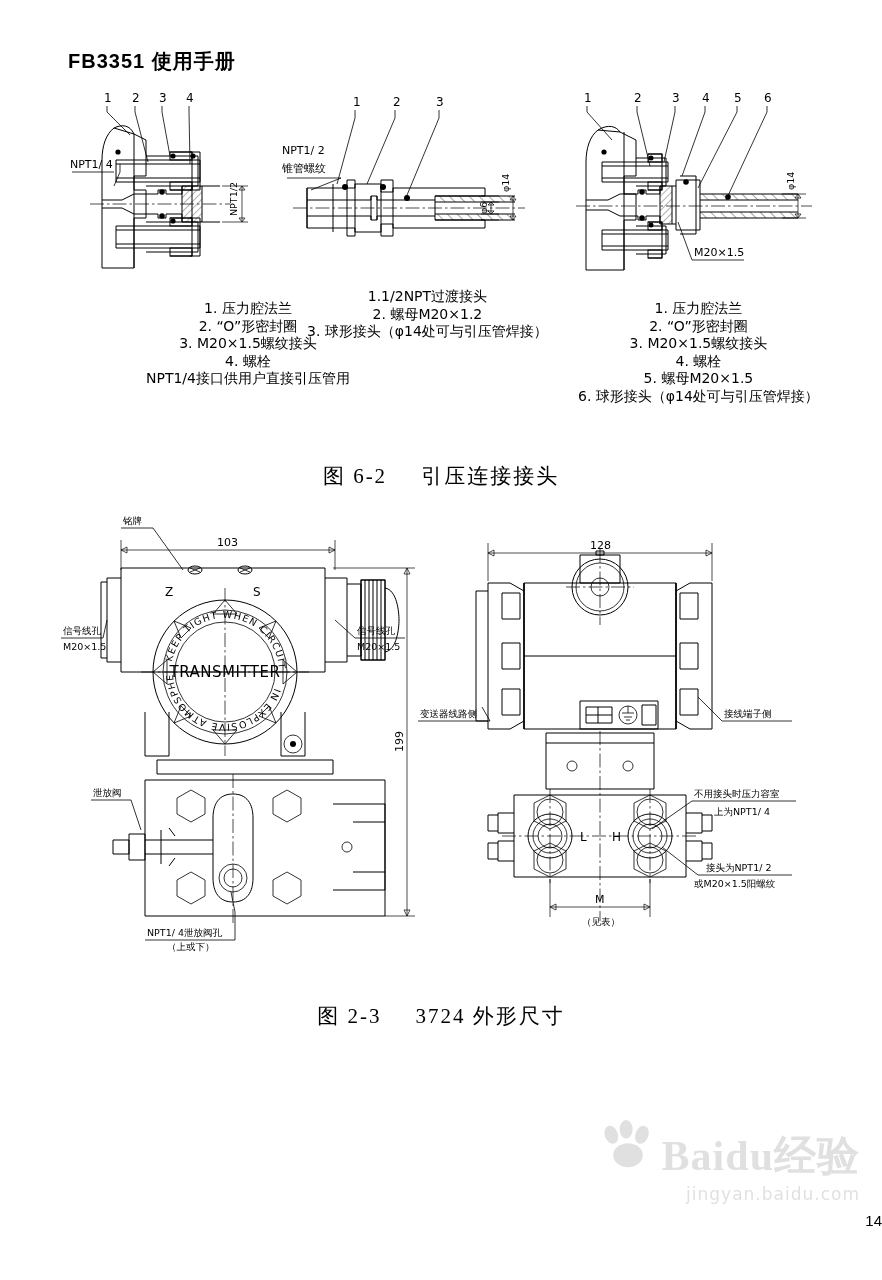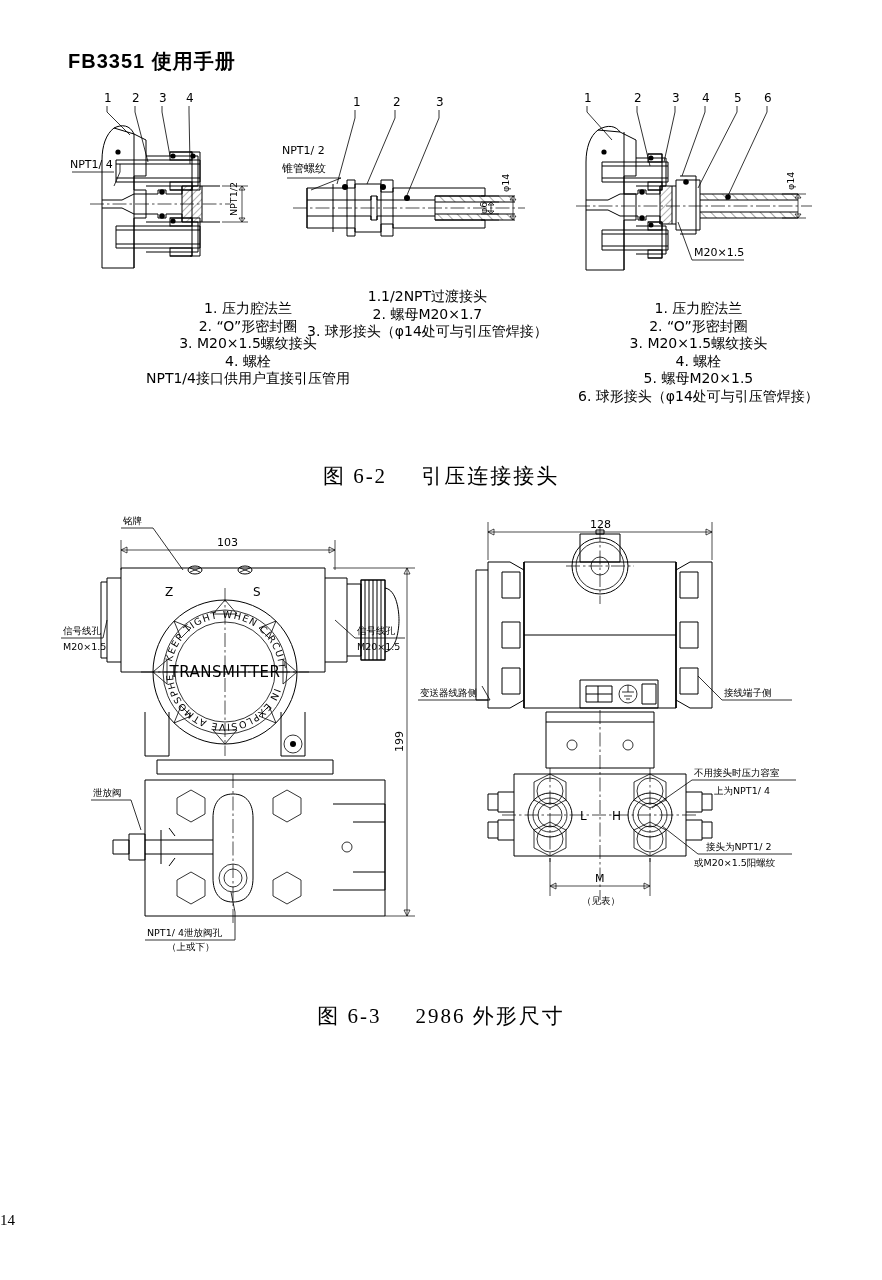--- a/index.html
+++ b/index.html
@@ -7,22 +7,22 @@
        font-family:"Liberation Sans","DejaVu Sans",sans-serif;color:#000;overflow:hidden;}
   .page{position:absolute;inset:0;background:#fff;}
 
   .hdr{position:absolute;left:68px;top:48px;font-weight:bold;
        font-size:20px;letter-spacing:1px;font-family:"Liberation Sans",sans-serif;}
 
   .fig-cap{position:absolute;width:100%;text-align:center;font-size:21px;
            font-family:"Liberation Serif","DejaVu Serif",serif;letter-spacing:2px;}
   .fig-cap .num{margin-right:34px;}
 
-  .pg-num{position:absolute;width:100%;text-align:left;top:1212px;font-size:15px;
-          font-family:Liberation Serif, serif;}
+  .pg-num{position:absolute;width:100%;text-align:right;top:1212px;font-size:15px;
+          font-family:Liberation Sans, sans-serif;}
 
   .caplist{position:absolute;font-size:14px;line-height:17.5px;
            font-family:"DejaVu Sans",sans-serif;white-space:nowrap;text-align:center;}
   .caplist div{margin:0;padding:0;}
 
   svg{display:block;overflow:visible;}
   .dwg{position:absolute;}
 
   .ln{fill:none;stroke:#000;stroke-width:1;}
   .lnf{fill:none;stroke:#000;stroke-width:0.8;}
@@ -241,21 +241,21 @@
   <div class="caplist" style="left:146px;top:300px;">
     <div>1. 压力腔法兰</div>
     <div>2. “O”形密封圈</div>
     <div>3. M20×1.5螺纹接头</div>
     <div>4. 螺栓</div>
     <div>NPT1/4接口供用户直接引压管用</div>
   </div>
 
   <div class="caplist" style="left:307px;top:288px;">
     <div>1.1/2NPT过渡接头</div>
-    <div>2. 螺母M20×1.7</div>
+    <div>2. 螺母M20×1.2</div>
     <div>3. 球形接头（φ14处可与引压管焊接）</div>
   </div>
 
   <div class="caplist" style="left:578px;top:300px;">
     <div>1. 压力腔法兰</div>
     <div>2. “O”形密封圈</div>
     <div>3. M20×1.5螺纹接头</div>
     <div>4. 螺栓</div>
     <div>5. 螺母M20×1.5</div>
     <div>6. 球形接头（φ14处可与引压管焊接）</div>
@@ -378,21 +378,21 @@
     <path class="lnf" d="M6,288 L46,288"></path>
     <path class="lnf" d="M46,288 L56,318"></path>
 
     <text class="txts" x="62" y="424">NPT1/ 4泄放阀孔</text>
     <path class="lnf" d="M60,428 L150,428"></path>
     <text class="txts" x="82" y="438">（上或下）</text>
     <path class="lnf" d="M150,428 L150,400 L146,380"></path>
   </svg>
   </div>
 
-  <div class="dwg" style="left:462px;top:500px;text-decoration:underline;">
+  <div class="dwg" style="left:462px;top:521px;text-decoration:underline;">
   <svg width="400" height="440" viewBox="0 0 400 440">
 
     <path class="dim" d="M26,22 L26,60 M250,22 L250,60"></path>
     <path class="dim" d="M26,32 L250,32"></path>
     <path class="dim" d="M32,29 L32,35 L26,32 Z" fill="#000"></path>
     <path class="dim" d="M244,29 L244,35 L250,32 Z" fill="#000"></path>
     <text class="txt" x="128" y="28">128</text>
 
     <path class="ln" d="M62,62 L214,62 L214,208 L62,208 Z"></path>
     <path class="thick" d="M62,62 L62,208 M214,62 L214,208"></path>
@@ -484,19 +484,31 @@
     <path class="lnf" d="M230,280 L190,308"></path>
 
     <text class="txts" x="244" y="350">接头为NPT1/ 2</text>
     <path class="lnf" d="M236,354 L330,354"></path>
     <text class="txts" x="232" y="366">或M20×1.5阳螺纹</text>
     <path class="lnf" d="M236,354 L200,326"></path>
   </svg>
   </div>
 
   <div class="fig-cap" style="top:1002px;">
-    <span class="num">图 6-3</span><span>2986 外形尺寸</span>
+    <span class="num">图 2-3</span><span>3724 外形尺寸</span>
   </div>
 
   <div class="pg-num">14</div>
 
+  <div class="wm">
+    <svg class="paw" viewBox="0 0 60 54">
+      <ellipse cx="12" cy="16" rx="7" ry="10" fill="#9a9a9a" transform="rotate(-20 12 16)"></ellipse>
+      <ellipse cx="28" cy="10" rx="7" ry="10" fill="#9a9a9a"></ellipse>
+      <ellipse cx="45" cy="16" rx="7" ry="10" fill="#9a9a9a" transform="rotate(20 45 16)"></ellipse>
+      <ellipse cx="30" cy="38" rx="16" ry="13" fill="#9a9a9a"></ellipse>
+    </svg>
+    <div style="text-align:right;">
+      <span class="big">Baidu</span><span class="big">经验</span>
+    </div>
+    <div class="sub">jingyan.baidu.com</div>
+  </div>
 
 </div>
 
 </body></html>

